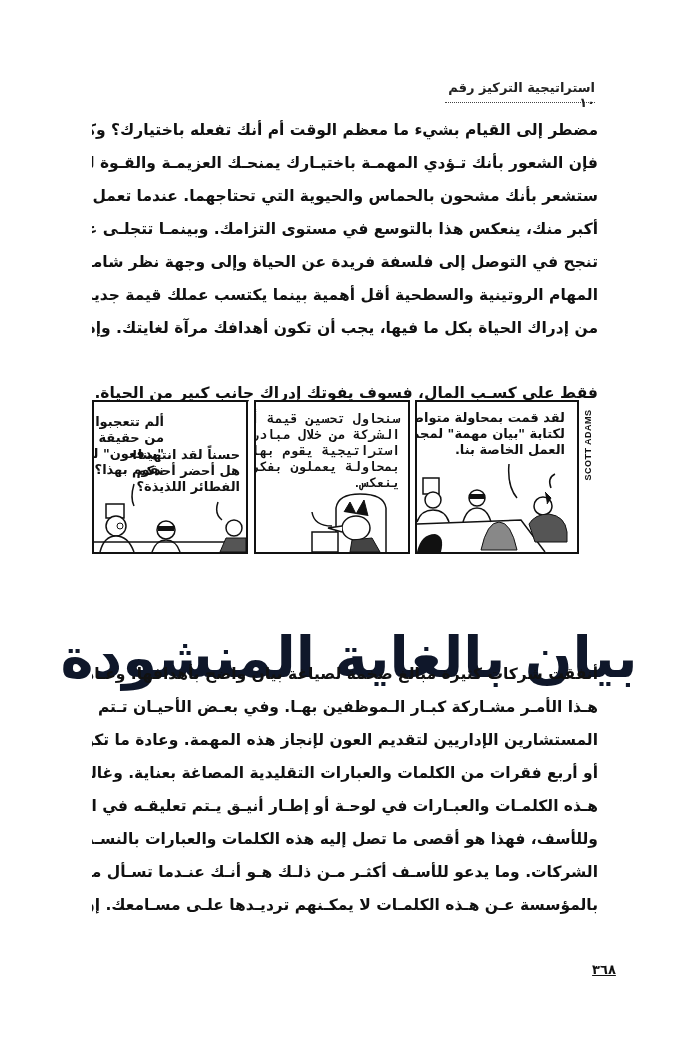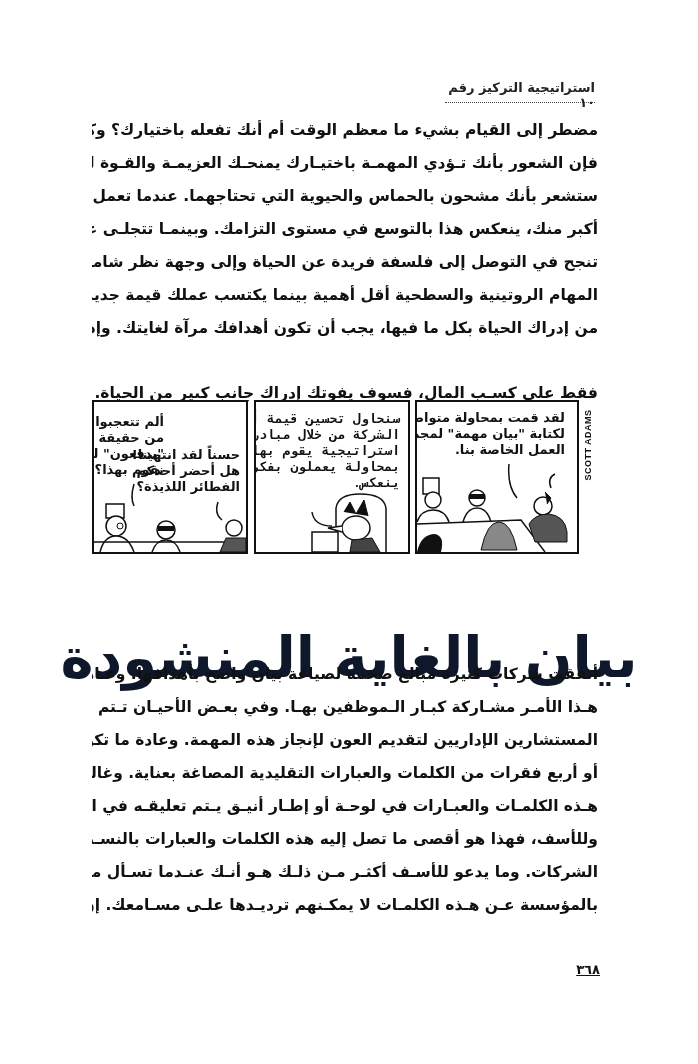--- a/index.html
+++ b/index.html
@@ -21,21 +21,21 @@
   .panel.p-left { left:0; width:152px; }
   .panel.p-mid { left:162px; width:152px; }
   .panel.p-right { left:323px; width:160px; }
   .bubble { position:absolute; direction:rtl; text-align:right; font-size:13px; line-height:16px; font-weight:bold; white-space:nowrap; color:#111; }
   .credit { position:absolute; left:490px; top:10px; width:14px; height:80px; }
   .credit span { position:absolute; left:-30px; top:32px; transform:rotate(-90deg); font-size:9px; font-weight:bold; letter-spacing:0.5px; white-space:nowrap; font-family:"Liberation Sans", sans-serif; }
   .fig svg { position:absolute; }
 
   .heading { position:absolute; left:0; width:698px; top:590px; text-align:center; direction:rtl; font-size:56px; font-weight:900; line-height:60px; color:#0f172a; font-family:"DejaVu Sans", sans-serif; letter-spacing:-1px; }
 
-  .page-number { position:absolute; left:560px; top:962px; width:40px; text-align:right; font-size:13px; font-weight:bold; direction:rtl;text-decoration:underline; }
+  .page-number { position:absolute; left:584px; top:962px; width:40px; text-align:center; font-size:13px; font-weight:bold; direction:rtl;text-decoration:underline; }
 </style>
 </head>
 <body>
 
 <div class="page">
 
   <div class="running-head">استراتيجية التركيز رقم ١٠</div>
   <div class="running-head-rule"></div>
 
   <div class="para p1">

